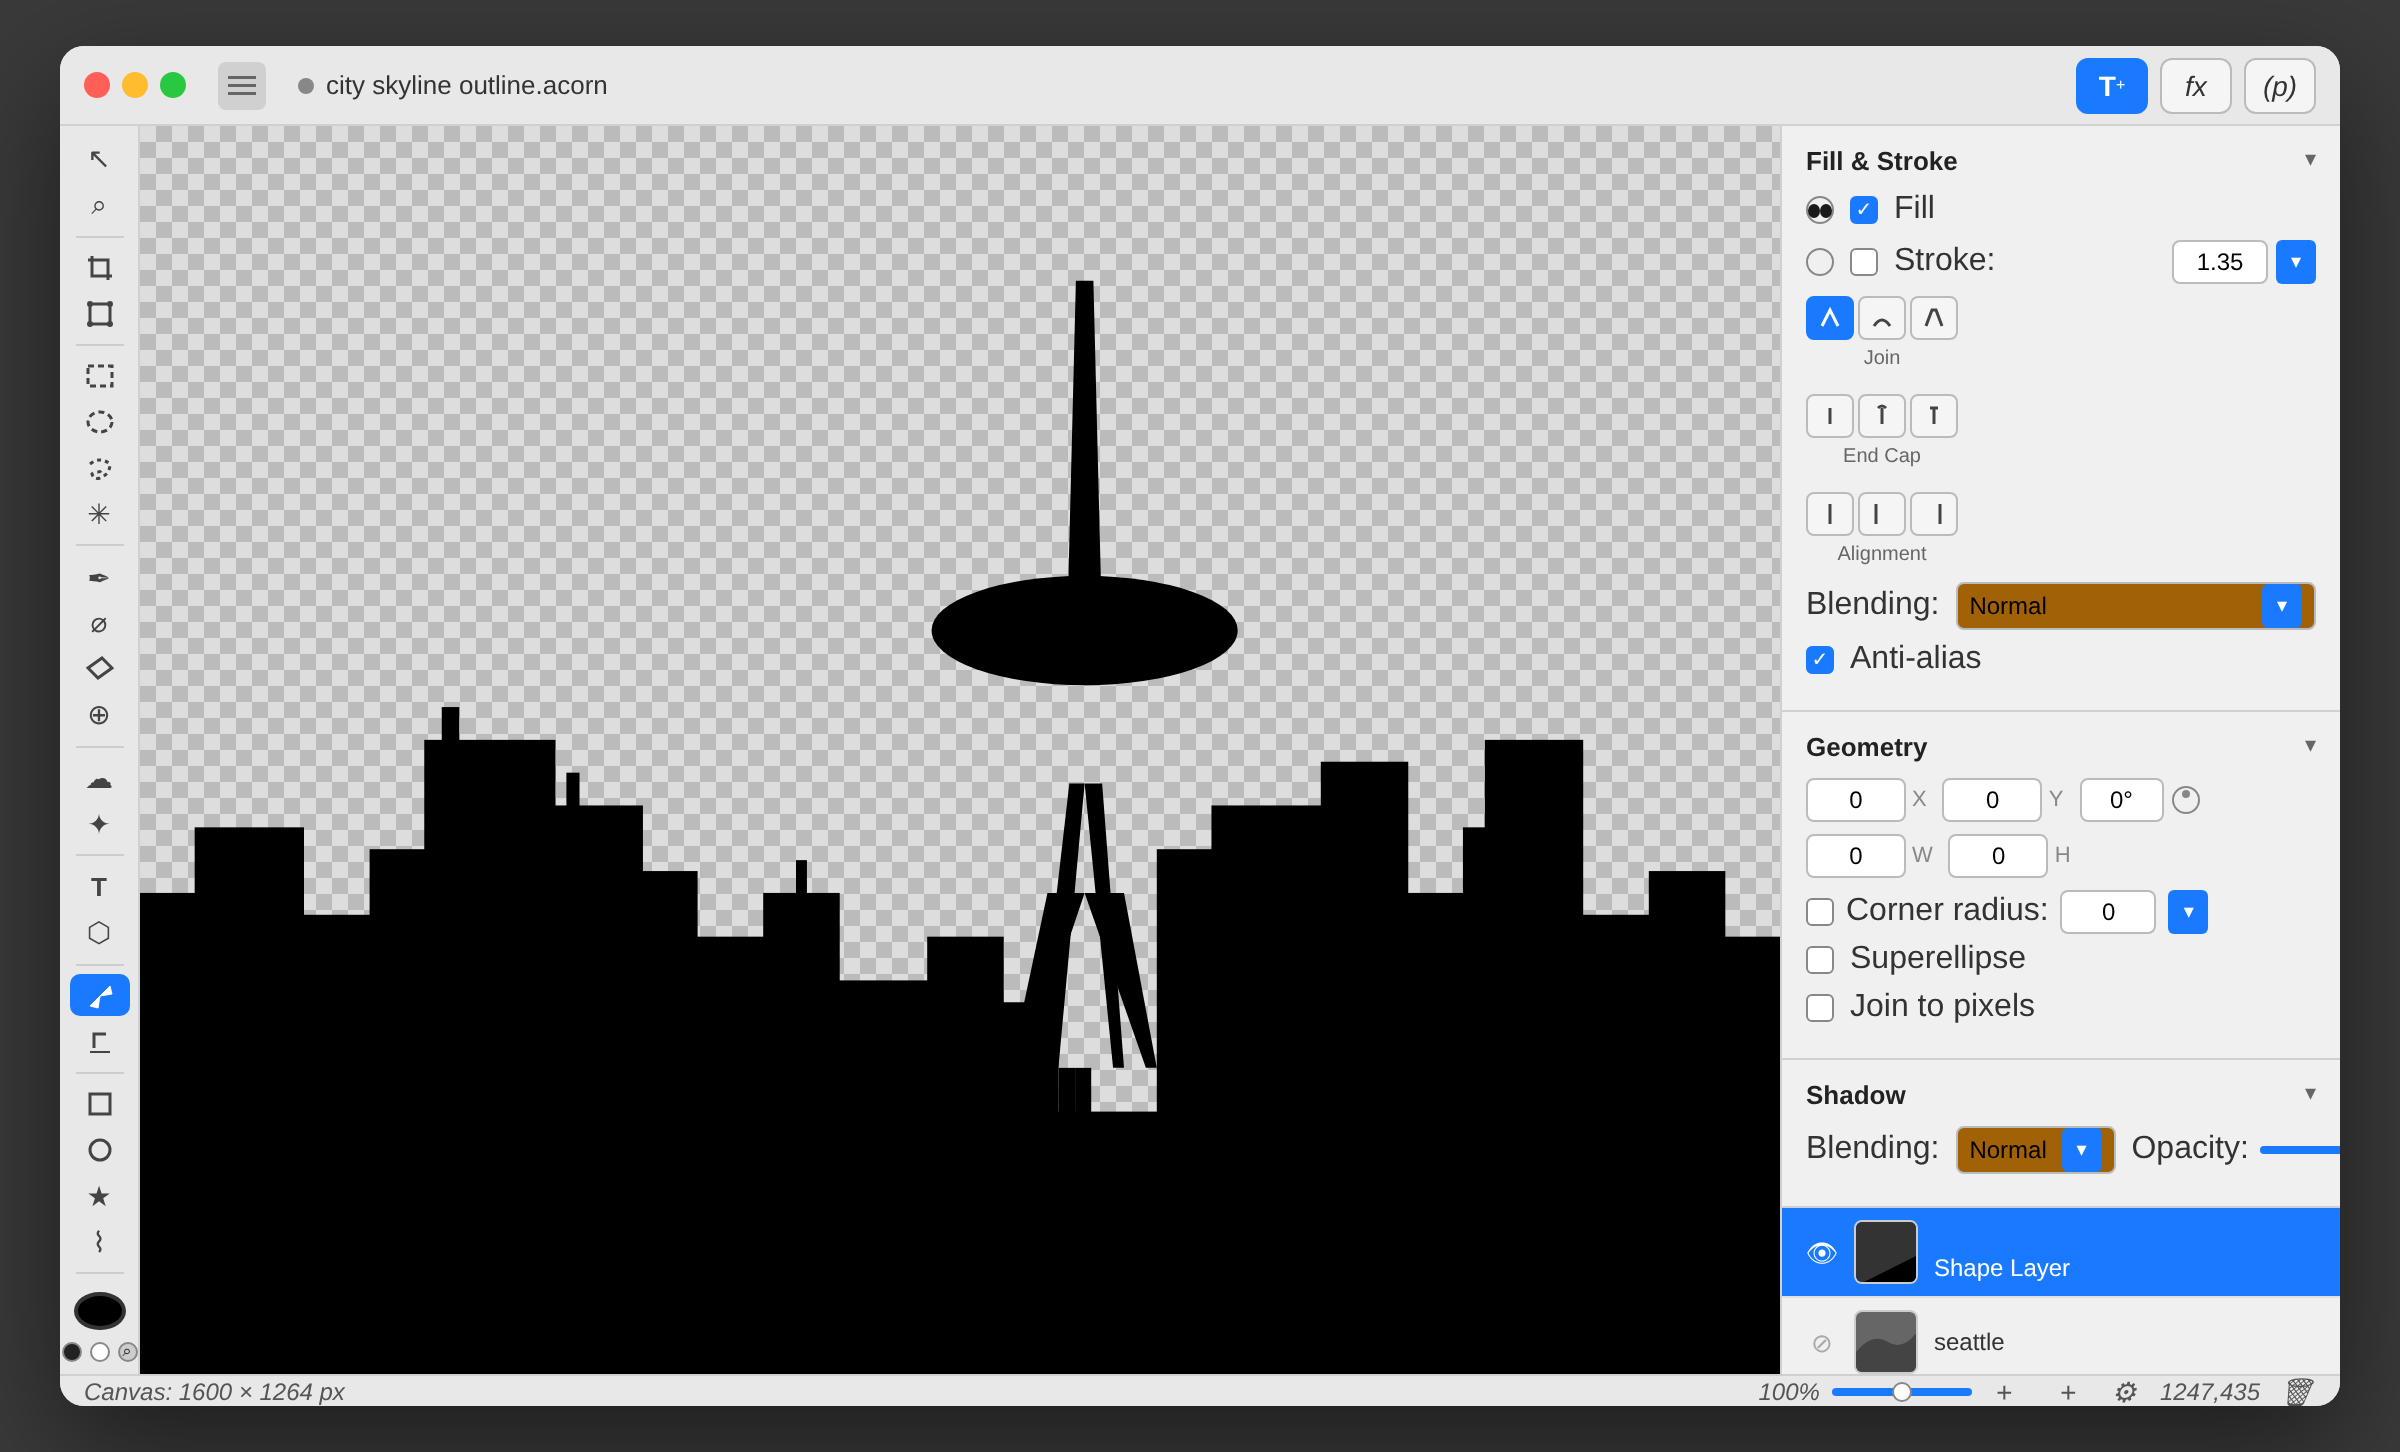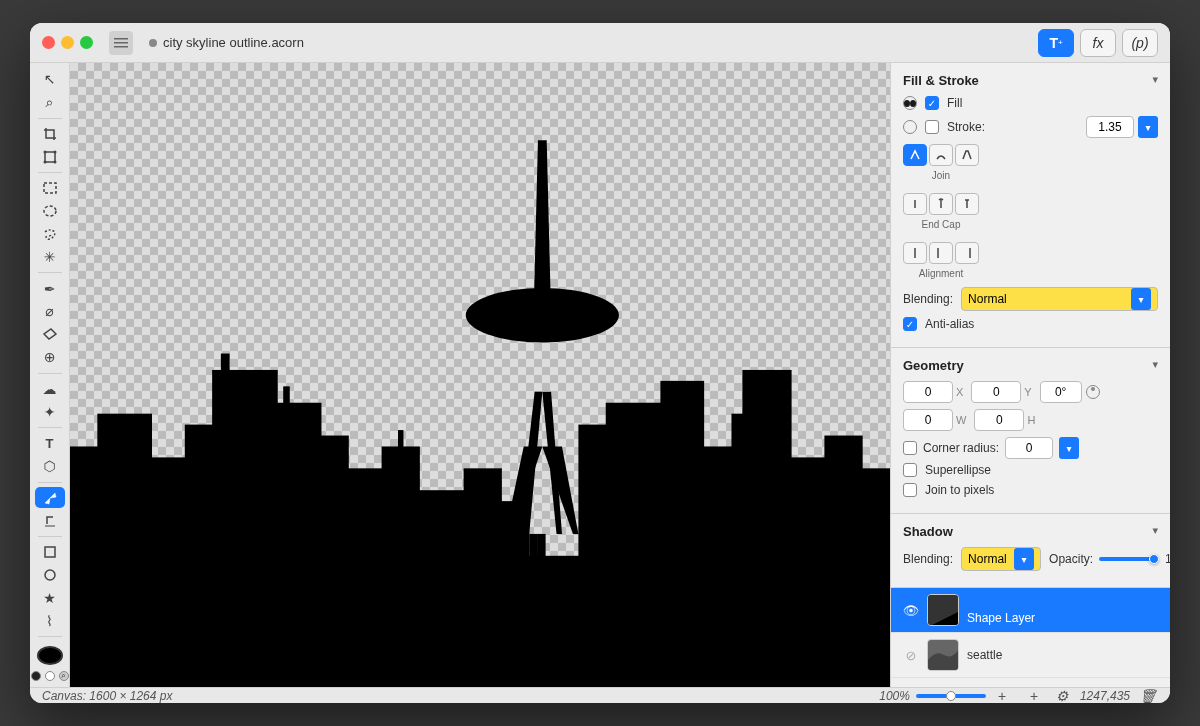--- a/index.html
+++ b/index.html
@@ -187,21 +187,21 @@
       border: 1.5px solid #888;
       border-radius: 3px;
       display: flex; align-items: center; justify-content: center;
       cursor: pointer;
       flex-shrink: 0;
       background: white;
     }
     .checkbox.checked { background: #1a7aff; border-color: #1a7aff; }
     .checkbox.checked::after { content: '✓'; color: white; font-size: 10px; }
     .panel-label {
-      font-size: 12px;
+      font-size: 16px;
       color: #333;
     }
 
     .stroke-value-container {
       display: flex; align-items: center; gap: 4px; margin-left: auto;
     }
     .value-box {
       width: 48px; height: 22px;
       border: 1px solid #bbb;
       border-radius: 4px;
@@ -258,21 +258,21 @@
       display: flex;
       align-items: center;
       gap: 8px;
       margin-bottom: 6px;
     }
     .blending-select {
       flex: 1;
       height: 24px;
       border: 1px solid #bbb;
       border-radius: 4px;
-      background: #fde047;
+      background: #a16207;
       font-size: 12px;
       padding: 0 6px;
       display: flex; align-items: center; justify-content: space-between;
     }
 
     
     .geo-row {
       display: flex;
       gap: 8px;
       margin-bottom: 6px;

